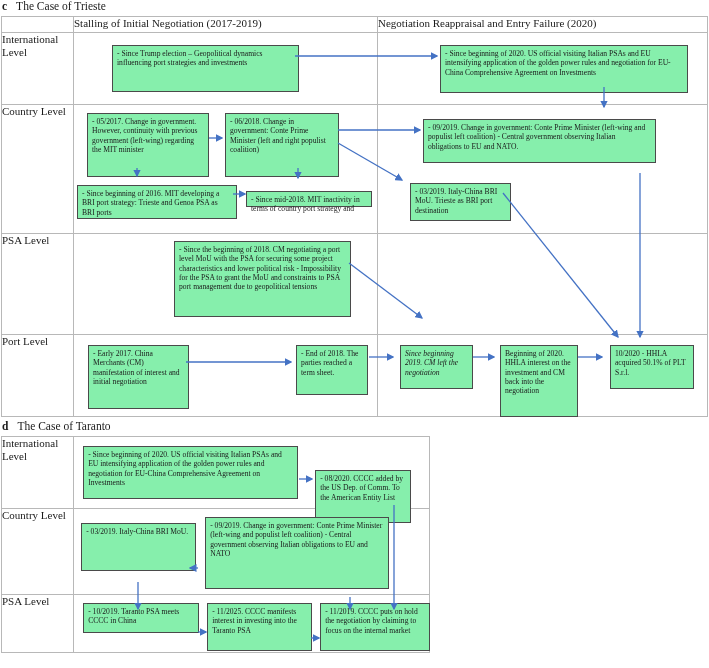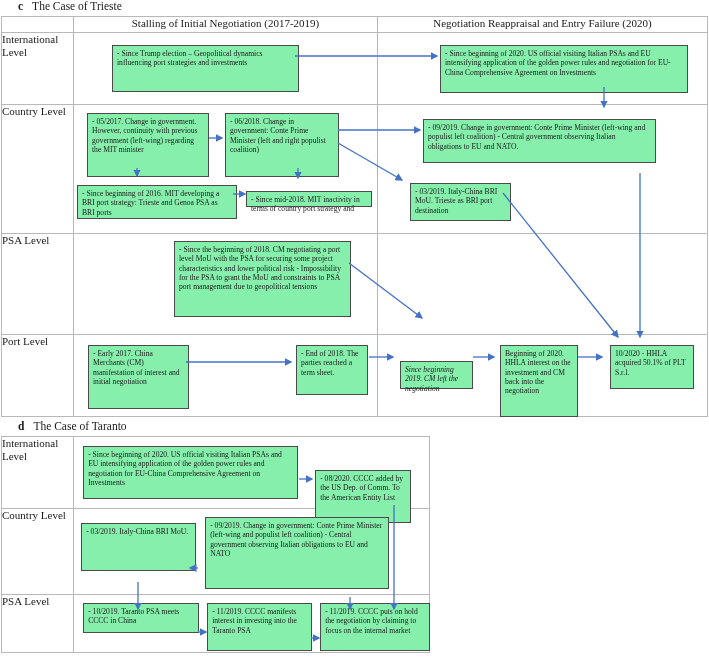--- a/index.html
+++ b/index.html
@@ -1,25 +1,25 @@
 <!DOCTYPE html>
 <html><head>
 <meta charset="utf-8">
 <style>
   html,body{margin:0;padding:0;background:#ffffff;}
   body{width:709px;height:668px;position:relative;
        font-family:"Liberation Serif","DejaVu Serif",serif;color:#1a1a1a;}
   .fig{position:absolute;left:0;width:709px;}
-  .cap{font-size:11.5px;line-height:13px;padding-left:18px;height:16px;}
+  .cap{font-size:11.5px;line-height:13px;padding-left:2px;height:16px;}
   .cap .let{font-weight:bold;font-family:"Liberation Serif",serif;}
   .cap .ttl{margin-left:9px;}
   table.grid{border-collapse:collapse;table-layout:fixed;}
   table.grid td{border:1px solid #b8b8b8;vertical-align:top;padding:0;
                 position:relative;}
-  .hdr{text-align:center;font-size:11px;line-height:13px;padding:2px 0 3px 0;}
+  .hdr{font-size:11px;line-height:13px;padding:2px 0 3px 0;}
   .rowlab{font-size:11px;line-height:13px;padding:4px 0 0 3px;}
   .cellwrap{position:relative;width:100%;height:100%;}
   .box{position:absolute;border:1.4px solid #4a4a4a;background:#86efac;
        font-size:7.6px;line-height:9.3px;padding:3px 4px;box-sizing:border-box;
        font-family:"Liberation Serif","DejaVu Serif",serif;}
   svg.ov{position:absolute;left:0;top:0;width:709px;pointer-events:none;}
   .trieste{top:0;height:418px;}
   .taranto{top:420px;height:248px;}
 </style>
 </head>
@@ -91,21 +91,21 @@
     <tr style="height:82px">
       <td class="rowlab">Port Level</td>
       <td>
         <div class="cellwrap">
           <div class="box" style="left:14px;top:10px;width:101px;height:64px;">- Early 2017. China Merchants (CM) manifestation of interest and initial negotiation</div>
           <div class="box" style="left:222px;top:10px;width:72px;height:50px;">- End of 2018. The parties reached a term sheet.</div>
         </div>
       </td>
       <td>
         <div class="cellwrap">
-          <div class="box" style="left:22px;top:26px;width:73px;height:28px;font-style:italic;">Since beginning 2019. CM left the negotiation</div>
+          <div class="box" style="left:22px;top:10px;width:73px;height:44px;font-style:italic;">Since beginning 2019. CM left the negotiation</div>
           <div class="box" style="left:122px;top:10px;width:78px;height:72px;">Beginning of 2020. HHLA interest on the investment and CM back into the negotiation</div>
           <div class="box" style="left:232px;top:10px;width:84px;height:44px;">10/2020 - HHLA acquired 50.1% of PLT S.r.l.</div>
         </div>
       </td>
     </tr>
   </tbody>
     </table>
 
   <svg class="ov" height="418">
     <defs>
@@ -179,21 +179,21 @@
           <div class="box" style="left:131px;top:8px;width:184px;height:72px;">- 09/2019. Change in government: Conte Prime Minister (left-wing and populist left coalition) - Central government observing Italian obligations to EU and NATO</div>
         </div>
       </td>
     </tr>
 
     <tr style="height:58px">
       <td class="rowlab">PSA Level</td>
       <td>
         <div class="cellwrap">
           <div class="box" style="left:9px;top:8px;width:116px;height:30px;">- 10/2019. Taranto PSA meets CCCC in China</div>
-          <div class="box" style="left:133px;top:8px;width:105px;height:48px;">- 11/2019. CCCC manifests interest in investing into the Taranto PSA</div>
+          <div class="box" style="left:133px;top:8px;width:105px;height:48px;">- 11/2025. CCCC manifests interest in investing into the Taranto PSA</div>
           <div class="box" style="left:246px;top:8px;width:110px;height:48px;">- 11/2019. CCCC puts on hold the negotiation by claiming to focus on the internal market</div>
         </div>
       </td>
     </tr>
   </tbody>
     </table>
 
   <svg class="ov" height="248">
     <g stroke="#4472C4" stroke-width="1.3" fill="none" marker-end="url(#ah)">
 

